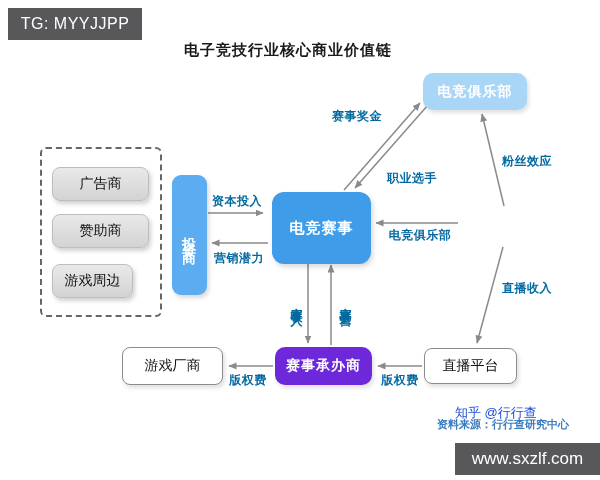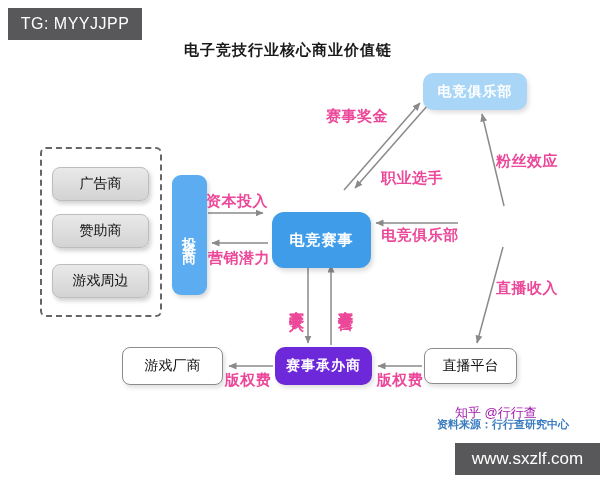--- a/index.html
+++ b/index.html
@@ -41,26 +41,26 @@
   }
   .node.blue-mid{
     background:#6d28d9;color:#fff;font-size:14px;font-weight:bold;border-radius:10px;
     letter-spacing:1px;box-shadow:2px 3px 4px rgba(0,0,0,.12);
   }
   .node.investor{
     background:#5bacf0;color:#fff;font-size:14px;font-weight:bold;border-radius:9px;
     writing-mode:vertical-rl;letter-spacing:6px;box-shadow:2px 3px 4px rgba(0,0,0,.15);
   }
   .edge-label{
-    font-size:15px;font-weight:bold;color:#ec4899;white-space:nowrap;
+    font-size:12px;font-weight:bold;color:#0369a1;white-space:nowrap;
     transform:translate(-50%,-50%);letter-spacing:.5px;text-align:center;
   }
   .edge-label.vert{writing-mode:vertical-rl;letter-spacing:2px;}
   .wm{
-    left:455px;top:404px;width:110px;color:#a21caf;font-size:13px;white-space:nowrap;
+    left:455px;top:404px;width:110px;color:#1d4ed8;font-size:13px;white-space:nowrap;
   }
   .source{
     left:437px;top:417px;width:145px;color:#3a7cc0;font-size:11px;font-weight:bold;white-space:nowrap;
   }
   .sitebox{
     left:455px;top:443px;width:145px;height:32px;background:#58585a;color:#fff;
     display:flex;align-items:center;justify-content:center;font-size:17px;
   }
   svg.arrows{position:absolute;left:0;top:0;pointer-events:none;}
 </style>
@@ -89,25 +89,25 @@
       <line x1="273" y1="366" x2="229" y2="366" marker-end="url(#ah)"></line>
     </g>
   </svg>
 
   <div class="abs title">电子竞技行业核心商业价值链</div>
   <div class="abs banner">TG: MYYJJPP</div>
 
   <div class="abs dashed-group"></div>
   <div class="abs node gray" style="left:52px;top:167px;width:97px;height:34px;">广告商</div>
   <div class="abs node gray" style="left:52px;top:214px;width:97px;height:34px;">赞助商</div>
-  <div class="abs node gray" style="left:52px;top:264px;width:97px;height:34px;">游戏周边</div>
+  <div class="abs node gray" style="left:52px;top:264px;width:81px;height:34px;">游戏周边</div>
 
   <div class="abs node investor" style="left:172px;top:175px;width:35px;height:120px;">投资商</div>
 
-  <div class="abs node blue-bright" style="left:272px;top:192px;width:99px;height:56px;margin-top:20px;">电竞赛事</div>
+  <div class="abs node blue-bright" style="left:272px;top:192px;width:99px;height:72px;">电竞赛事</div>
   <div class="abs node blue-light" style="left:423px;top:73px;width:104px;height:37px;">电竞俱乐部</div>
 
   <div class="abs node white" style="left:122px;top:347px;width:101px;height:38px;">游戏厂商</div>
   <div class="abs node blue-mid" style="left:275px;top:347px;width:97px;height:38px;">赛事承办商</div>
   <div class="abs node white" style="left:424px;top:348px;width:93px;height:36px;">直播平台</div>
 
   <div class="abs edge-label" style="left:237px;top:201px;">资本投入</div>
   <div class="abs edge-label" style="left:239px;top:258px;">营销潜力</div>
   <div class="abs edge-label" style="left:357px;top:116px;">赛事奖金</div>
   <div class="abs edge-label" style="left:394px;top:178px;padding-left:36px;">职业选手</div>

